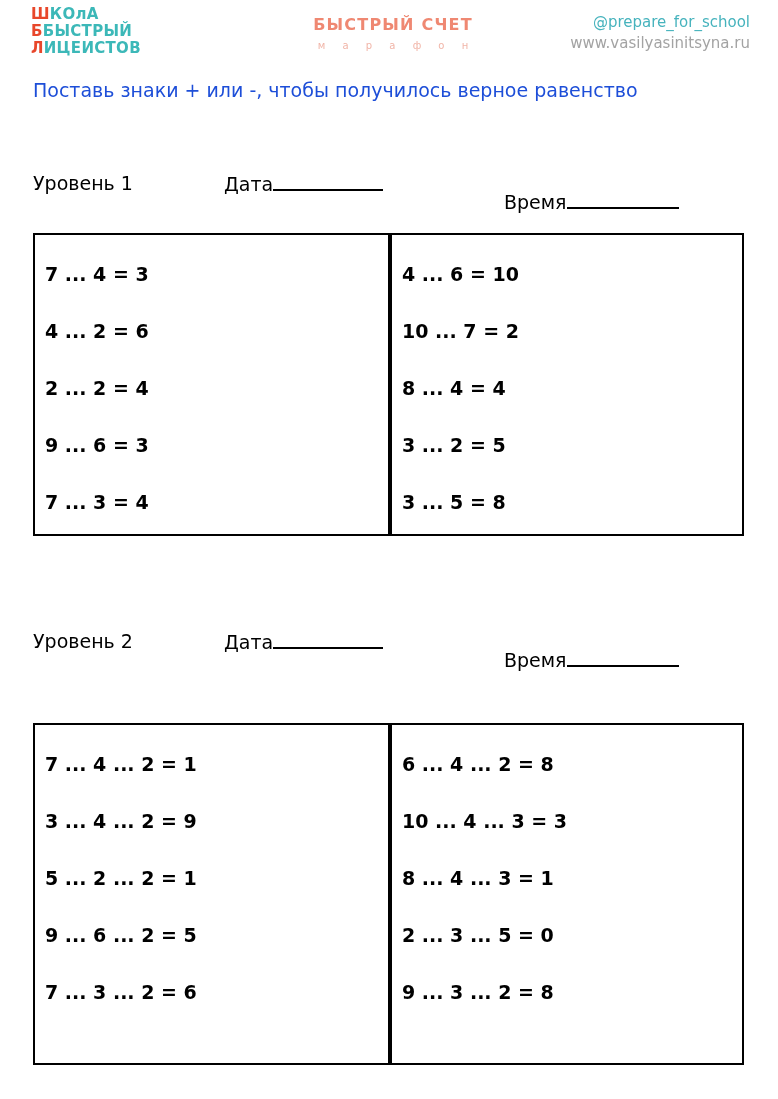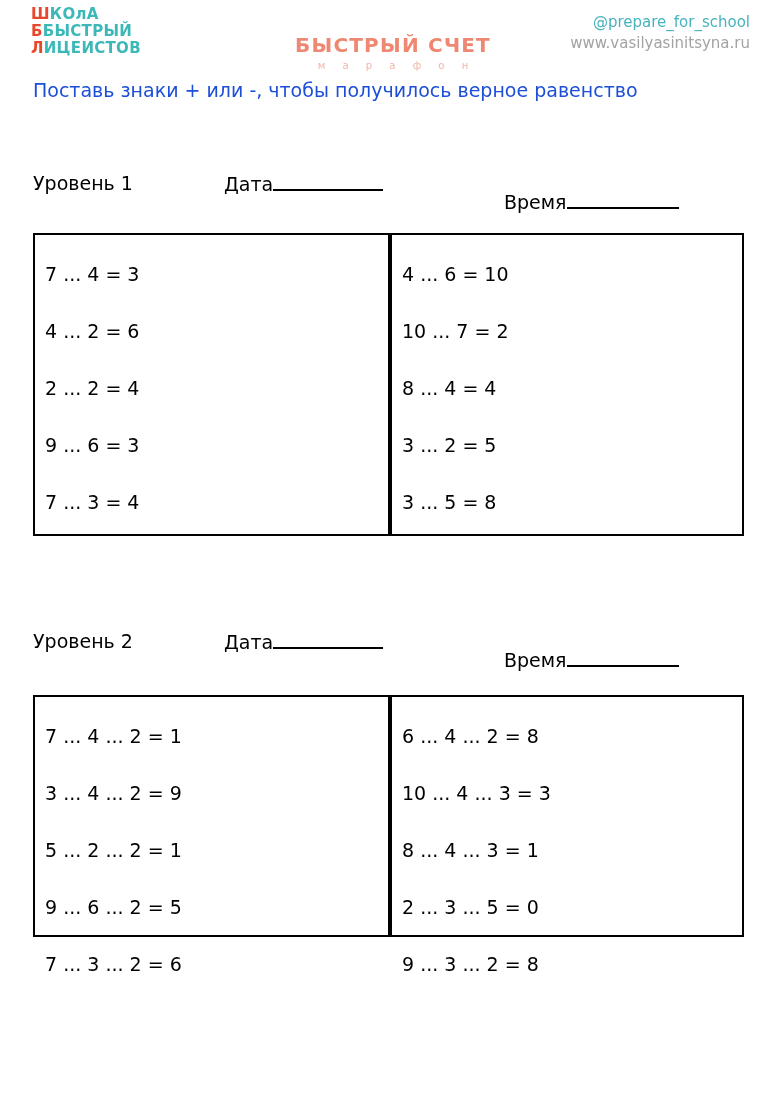--- a/index.html
+++ b/index.html
@@ -41,26 +41,25 @@
   .brand {
     position: absolute;
     left: 283px;
     top: 14px;
     width: 220px;
     text-align: center;
   }
   .brand-title {
     font-family: "DejaVu Sans", "Liberation Sans", sans-serif;
     font-weight: bold;
-    font-size: 20px;
+    font-size: 16px;
     letter-spacing: 1.2px;
     color: #ef8872;
     line-height: 22px;
     white-space: nowrap;
-    margin-top: 20px;
   }
   .brand-sub {
     font-family: "DejaVu Sans", "Liberation Sans", sans-serif;
     font-size: 10px;
     letter-spacing: 7px;
     color: #f1b5a8;
     margin-top: 4px;
     line-height: 12px;
     white-space: nowrap;
     text-indent: 7px;
@@ -140,28 +139,29 @@
   .eq-table {
     position: absolute;
     left: 33px;
     width: 711px;
     border: 2px solid #000;
     border-collapse: collapse;
     box-sizing: border-box;
     background: #fff;
   }
   #table-level1 { top: 233px; height: 303px; }
-  #table-level2 { top: 695px; height: 242px; }
+  #table-level2 { top: 723px; height: 342px; }
 
   .eq-col {
     position: absolute;
     top: 0;
     height: 100%;
     box-sizing: border-box;
     padding: 11px 0 0 10px;
+    font-weight: bold;
   }
   .eq-col-left  { left: 0;   width: 353px; }
   .eq-col-right { left: 353px; width: 354px; border-left: 4px solid #000000; }
 
   .eq-item {
     font-size: 19px;
     line-height: 57px;
     height: 57px;
     color: #000;
     white-space: nowrap;

